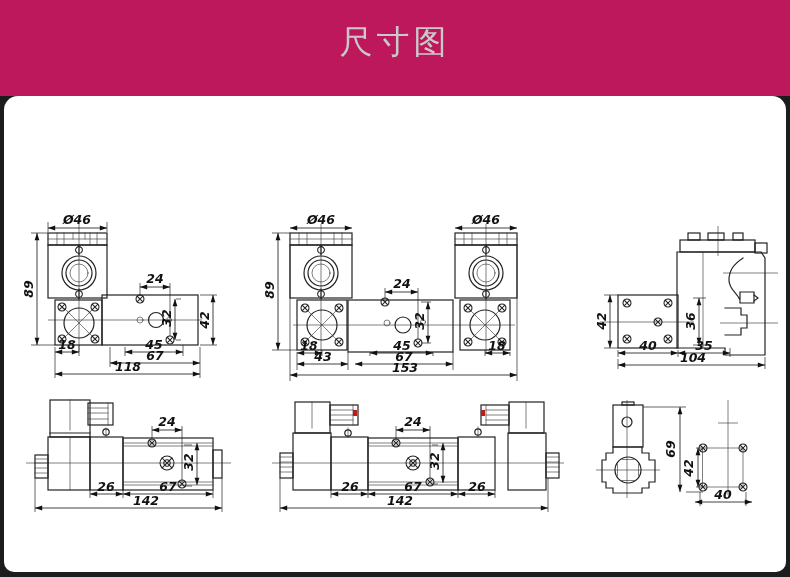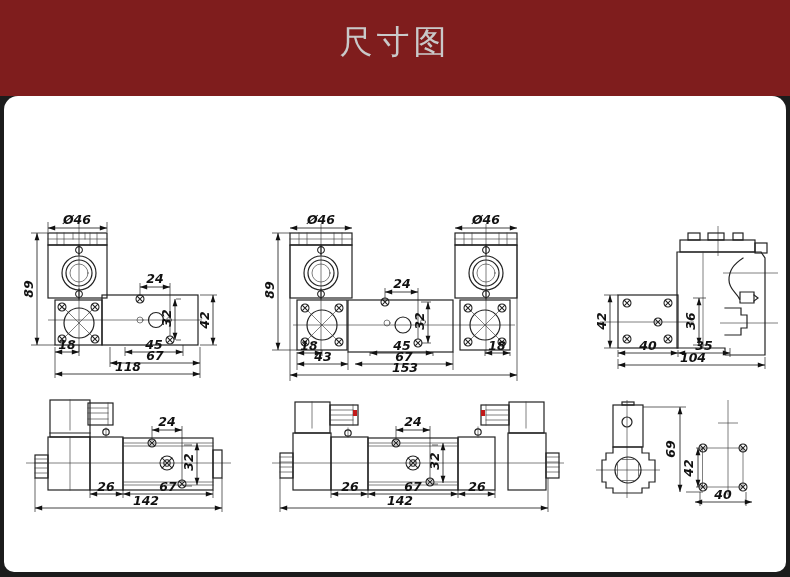--- a/index.html
+++ b/index.html
@@ -1,18 +1,18 @@
 <!DOCTYPE html>
 <html><head>
 <meta charset="utf-8">
 <style>
   html,body{margin:0;padding:0;background:#1c1c1c;}
   #stage{position:relative;width:790px;height:577px;background:#1c1c1c;overflow:hidden;
          font-family:"Liberation Sans",sans-serif;}
-  .hdr{position:absolute;top:0;left:0;width:790px;height:96px;background:#7f1d1d;}
+  .hdr{position:absolute;top:0;left:0;width:790px;height:96px;background:#be185d;}
   .title{position:absolute;top:20px;left:0;width:100%;text-align:center;
          font-size:33px;font-weight:400;letter-spacing:4px;color:#c9c9c9;}
   .panel{position:absolute;left:4px;top:96px;width:782px;height:476px;background:#ffffff;
          border-radius:14px 14px 10px 10px;}
   .drw{position:absolute;overflow:visible;}
   .o{stroke:#222;stroke-width:1.2;fill:none;stroke-linejoin:miter;stroke-linecap:square;}
   .t{stroke:#3a3a3a;stroke-width:0.65;fill:none;}
   .d{stroke:#111;stroke-width:0.8;fill:none;marker-start:url(#ar);marker-end:url(#ar);}
   .x{stroke:#222;stroke-width:0.7;fill:none;}
   text.n{font-family:"DejaVu Sans",sans-serif;font-size:12.5px;font-style:italic;

